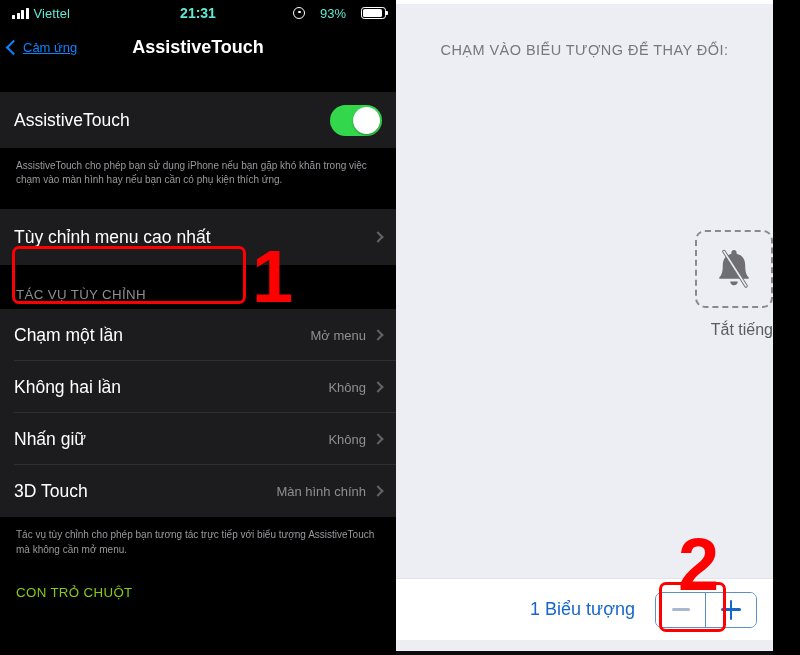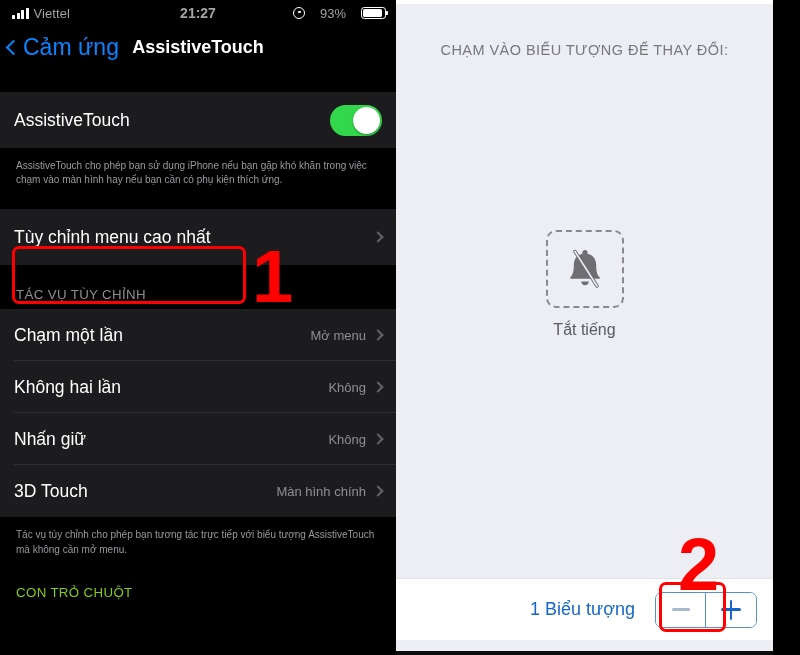--- a/index.html
+++ b/index.html
@@ -19,21 +19,21 @@
     color: #fff;
     overflow: hidden;
   }
 
   
   .status-bar {
     height: 26px;
     display: flex; align-items: center;
     padding: 0 10px 0 12px;
     font-size: 13.5px; font-weight: bold;
-    color: #a3a3a3;
+    color: #5eead4;
   }
   .sb-left { display: flex; align-items: center; gap: 5px; }
   .signal-bars { display: flex; align-items: flex-end; gap: 1.5px; height: 11px; }
   .signal-bars i { display: block; width: 3px; background: #fff; border-radius: 0.5px; }
   .signal-bars i:nth-child(1) { height: 4px; }
   .signal-bars i:nth-child(2) { height: 6px; }
   .signal-bars i:nth-child(3) { height: 8.5px; }
   .signal-bars i:nth-child(4) { height: 11px; }
   .carrier { font-size: 13px; font-weight: normal; letter-spacing: .1px; }
   .sb-center { position: absolute; left: 0; right: 0; text-align: center;
@@ -49,21 +49,21 @@
   .battery::after { content: ""; position: absolute; right: -3.3px; top: 3.6px;
     width: 2px; height: 4px; background: #fff; border-radius: 0 1px 1px 0; }
   .battery i { display: block; height: 100%; width: 93%; background: #fff; border-radius: 1.6px; }
 
   
   .nav-bar { height: 42px; display: flex; align-items: center; position: relative; }
   .back-btn { display: flex; align-items: center; gap: 3px; padding-left: 8px;
     color: #0a84ff; cursor: pointer; }
   .chev-back { width: 11px; height: 11px; border-left: 2.6px solid #0a84ff;
     border-bottom: 2.6px solid #0a84ff; transform: rotate(45deg); margin-right: 1px; }
-  .back-label { font-size: 23px; }
+  .back-label { font-size: 13px; text-decoration: underline; }
   .nav-title { position: absolute; left: 0; right: 0; text-align: center;
     font-size: 18px; font-weight: bold; color: #fff; pointer-events: none; }
 
   .gap { background: #000; }
 
   
   .cell {
     background: #1c1c1e;
     min-height: 52px;
     display: flex; align-items: center;
@@ -122,21 +122,21 @@
   }
   .rp-topline { height: 4px; background: #fff; }
   .rp-header {
     padding: 38px 0 0 0;
     text-align: center;
     font-size: 14.5px; letter-spacing: .45px;
     color: #77777c;
   }
   .icon-stage {
     position: absolute; left: 0; right: 0; top: 230px;
-    display: flex; flex-direction: column; align-items: center;
+    display: flex; flex-direction: column; align-items: flex-end;
   }
   .icon-tile {
     width: 78px; height: 78px;
     border: 2.2px dashed #8a8a8e; border-radius: 10px;
     display: flex; align-items: center; justify-content: center;
   }
   .icon-label { margin-top: 13px; font-size: 16px; color: #5b5b60; }
 
   .bottom-bar {
     position: absolute; left: 0; right: 0; bottom: 15px;
@@ -173,21 +173,21 @@
     <div class="status-bar">
       <div class="sb-left">
         <span class="signal-bars">
           <i></i>
             <i></i>
             <i></i>
             <i></i>
         </span>
         <span class="carrier">Viettel</span>
       </div>
-      <div class="sb-center">21:27</div>
+      <div class="sb-center">21:31</div>
       <div class="sb-right">
         <span class="alarm-icon"></span>
         <span class="batt-pct">93%</span>
         <span class="battery">
             <i></i>
           </span>
       </div>
     </div>
 
     <div class="nav-bar">

